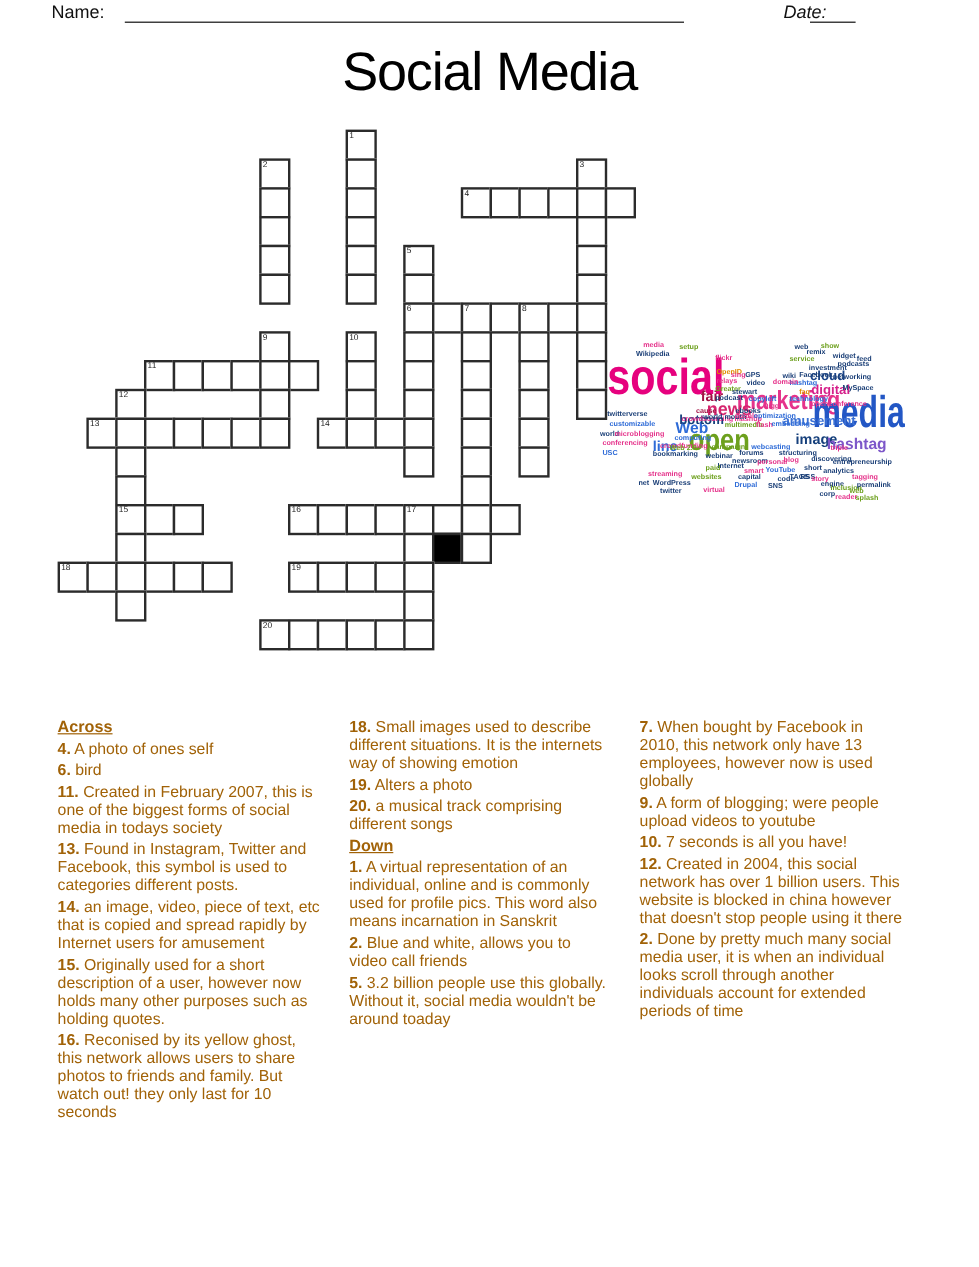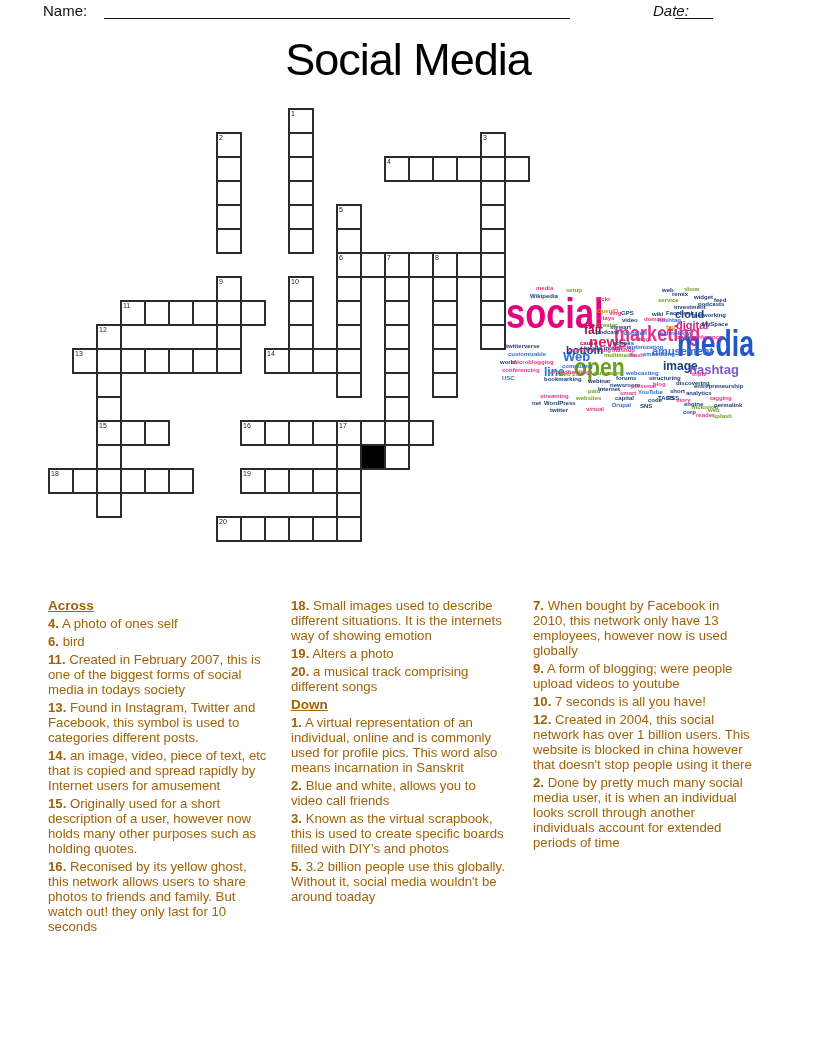--- a/index.html
+++ b/index.html
@@ -310,21 +310,20 @@
       <p class="clue"><b>15.</b> Originally used for a short description of a user, however now holds many other purposes such as holding quotes.</p>
       <p class="clue"><b>16.</b> Reconised by its yellow ghost, this network allows users to share photos to friends and family. But watch out! they only last for 10 seconds</p>
     </div>
   <div class="clue-col" id="col2">
       <p class="clue"><b>18.</b> Small images used to describe different situations. It is the internets way of showing emotion</p>
       <p class="clue"><b>19.</b> Alters a photo</p>
       <p class="clue"><b>20.</b> a musical track comprising different songs</p>
       <p class="clue-heading">Down</p>
       <p class="clue"><b>1.</b> A virtual representation of an individual, online and is commonly used for profile pics. This word also means incarnation in Sanskrit</p>
       <p class="clue"><b>2.</b> Blue and white, allows you to video call friends</p>
-      <p class="clue"><b>3.</b> Known as the virtual scrapbook, this is used to create specific boards filled with DIY's and photos</p>
       <p class="clue"><b>5.</b> 3.2 billion people use this globally. Without it, social media wouldn't be around toaday</p>
     </div>
   <div class="clue-col" id="col3">
       <p class="clue"><b>7.</b> When bought by Facebook in 2010, this network only have 13 employees, however now is used globally</p>
       <p class="clue"><b>9.</b> A form of blogging; were people upload videos to youtube</p>
       <p class="clue"><b>10.</b> 7 seconds is all you have!</p>
       <p class="clue"><b>12.</b> Created in 2004, this social network has over 1 billion users. This website is blocked in china however that doesn't stop people using it there</p>
       <p class="clue"><b>2.</b> Done by pretty much many social media user, it is when an individual looks scroll through another individuals account for extended periods of time</p>
     </div>
 </div>

